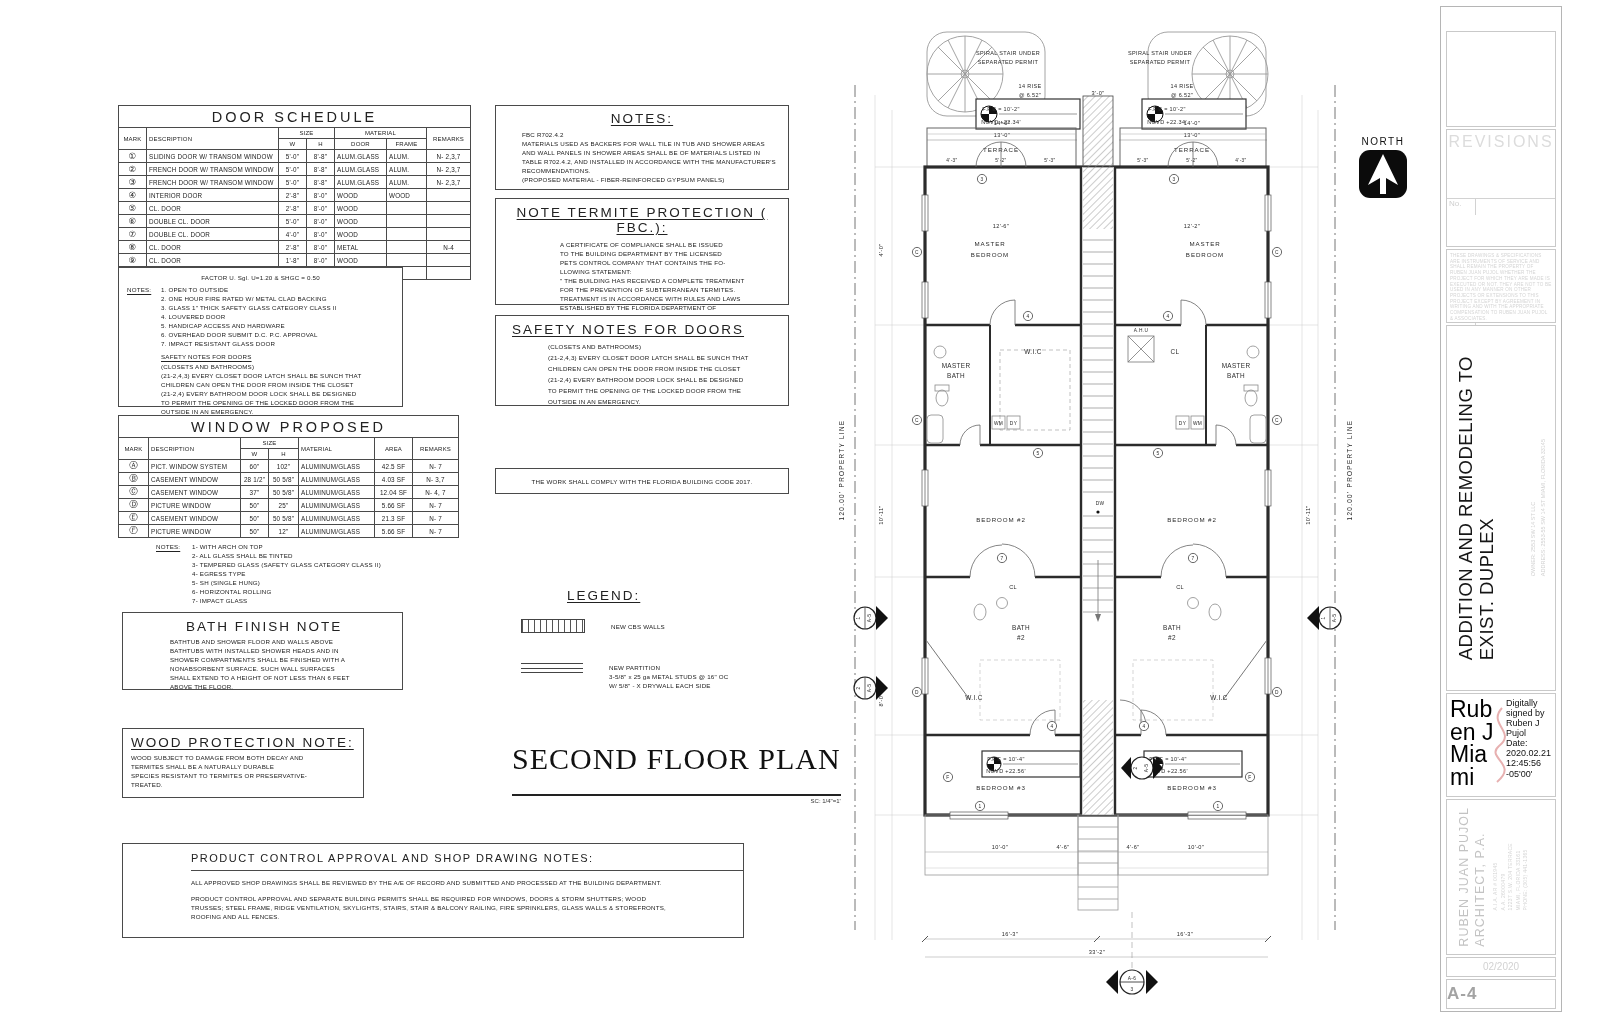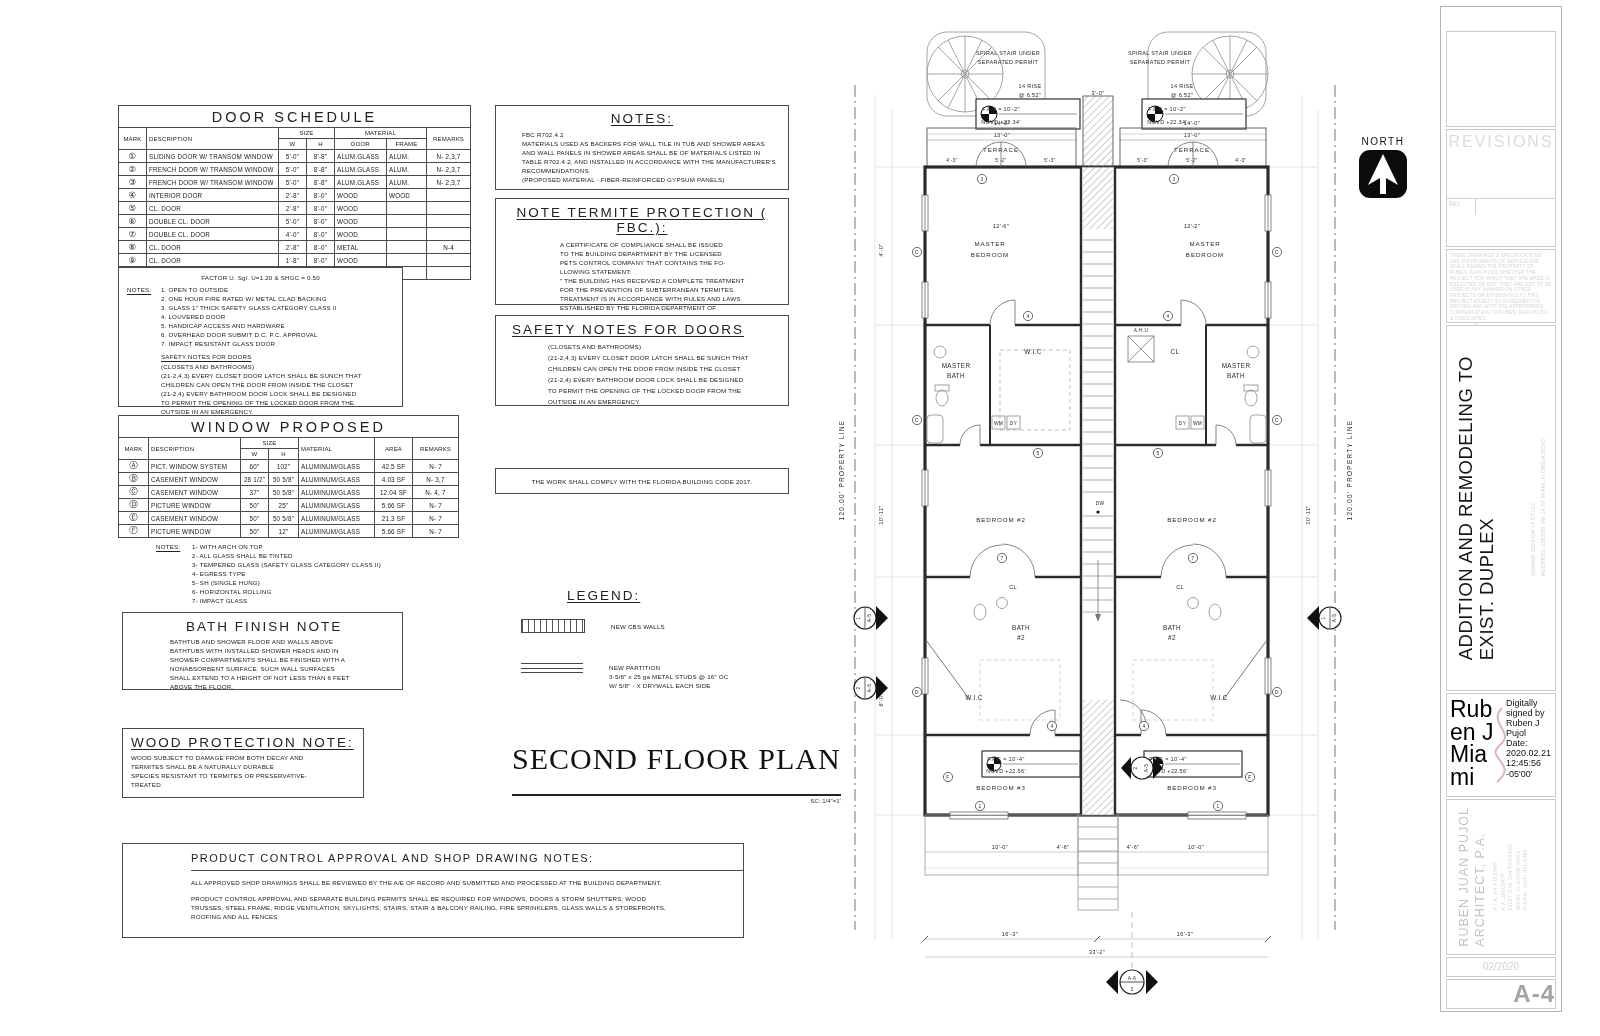--- a/index.html
+++ b/index.html
@@ -41,21 +41,21 @@
   .faint{color:#d2d2d2;}
   .rev-title{font-size:16px;letter-spacing:2px;color:#dcdcdc;text-align:center;height:24px;line-height:24px;}
   .rev-row{height:16px;border-top:1px solid #d2d2d2;display:flex;margin-top:44px;}
   .rev-no{width:26px;border-right:1px solid #d2d2d2;font-size:8px;color:#cfcfcf;padding-left:2px;}
   .disc{font-size:4.6px;line-height:5.7px;color:#d4d4d4;padding:3px;letter-spacing:.2px;}
   .projtitle{font-size:18.5px;letter-spacing:.5px;color:#161616;line-height:1.15;}
   .signame{font-size:23px;line-height:.98;color:#000;width:54px;overflow-wrap:anywhere;font-weight:500;}
   .sigtext{font-size:9px;line-height:1.12;color:#111;}
   .archname{font-size:12.5px;letter-spacing:1px;color:#c3c3c3;line-height:1.25;}
   .archdet{font-size:5px;color:#d5d5d5;line-height:1.5;letter-spacing:.3px;}
-  .sheetno{font-size:24px;font-weight:bold;color:#a3a3a3;text-align:right;letter-spacing:1px;}
+  .sheetno{font-size:17px;font-weight:bold;color:#a3a3a3;text-align:left;letter-spacing:1px;}
   
   svg text{font-family:"Liberation Sans","DejaVu Sans",sans-serif;fill:#2a2a2a;text-anchor:middle;letter-spacing:.35px;}
   .pt{font-size:6.4px;}
   .pts{font-size:5.5px;}
   .ptt{font-size:6.2px;letter-spacing:.9px;}
   .ptd{font-size:5.6px;}
   .ptg{font-size:4.8px;}
 </style>
 </head>
 <body>

